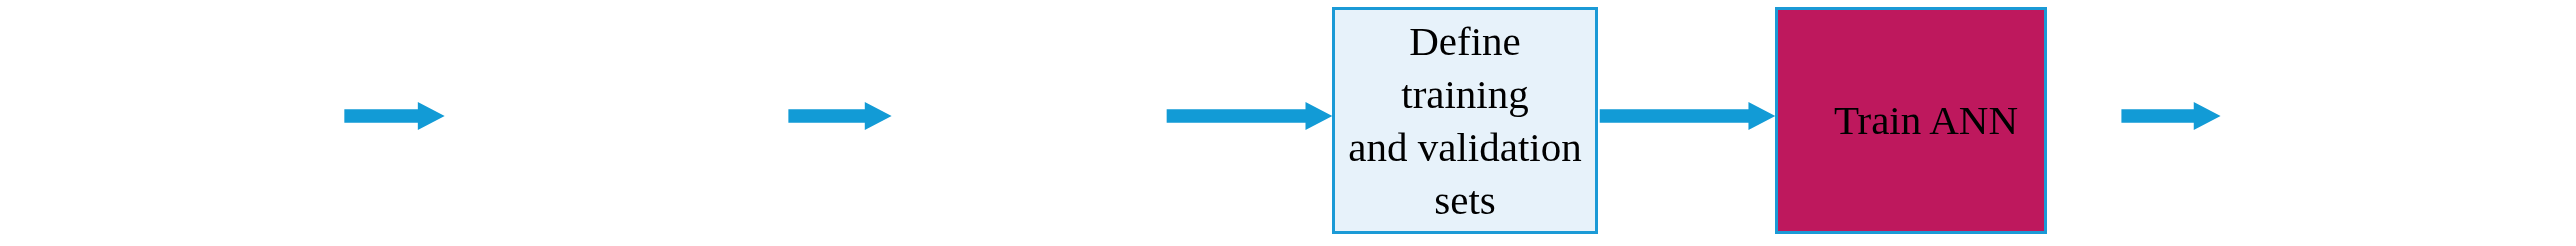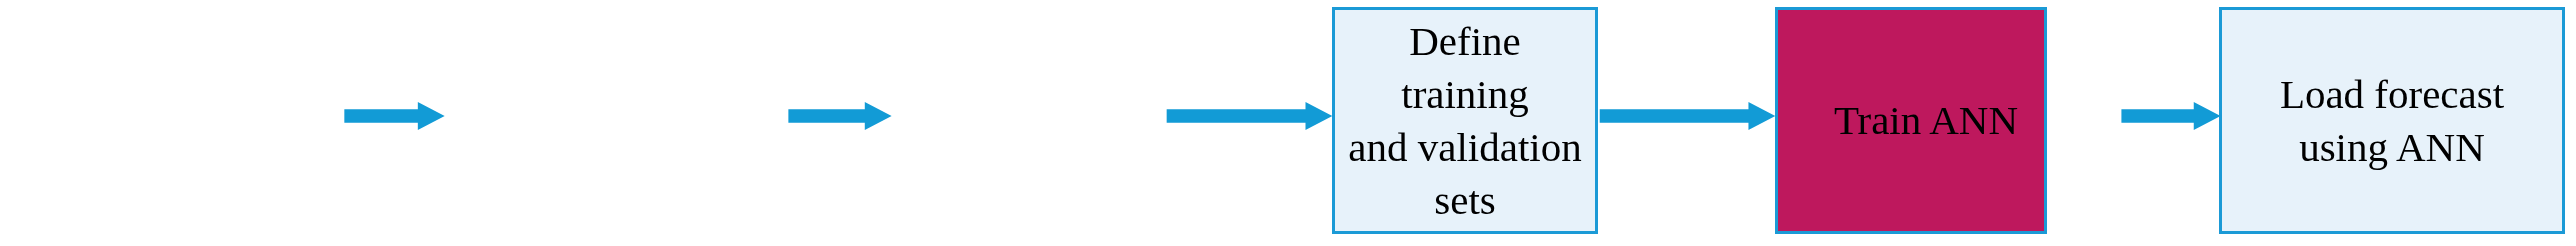--- a/index.html
+++ b/index.html
@@ -64,18 +64,14 @@
         <polygon points="0,12.5 124,12.5 124,0 170,24 124,48 124,35.5 0,35.5" fill="#129bd6"></polygon>
       </svg></div>
     <div class="flow-node" style="left: 1332px; top: 7px; width: 266px; height: 227px; background: rgb(231, 242, 250); border-color: rgb(27, 154, 214);">
       <div class="flow-node-label" style="color: rgb(0, 0, 0);">Define training
 and validation
 sets</div>
     </div>
     <div class="flow-node" style="left: 1775px; top: 7px; width: 272px; height: 227px; background: #be185d; border-color: rgb(27, 154, 214); padding-left: 30px;">
       <div class="flow-node-label" style="color: rgb(0, 0, 0);">Train ANN</div>
     </div>
-    <div class="flow-node" style="left: 2219px; top: 7px; width: 346px; height: 227px; background: rgb(231, 242, 250); border-color: rgb(27, 154, 214);">
-      <div class="flow-node-label" style="color: rgb(0, 0, 0);">Load forecast
-using ANN</div>
-    </div>
   </div>
 
 
 </body></html>

